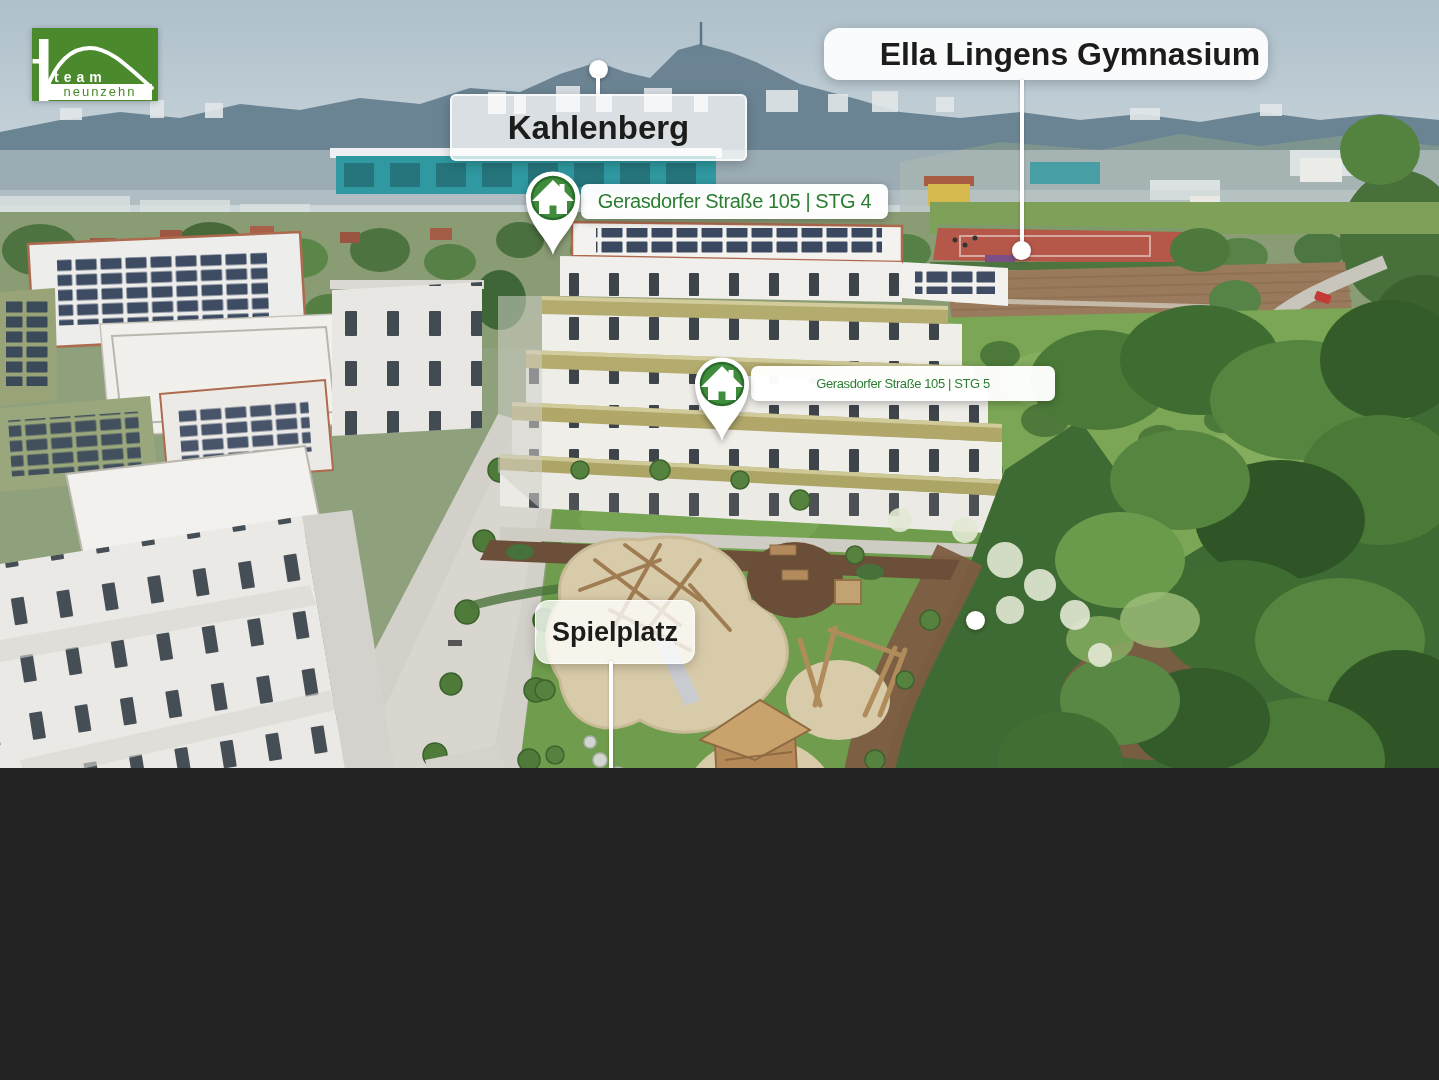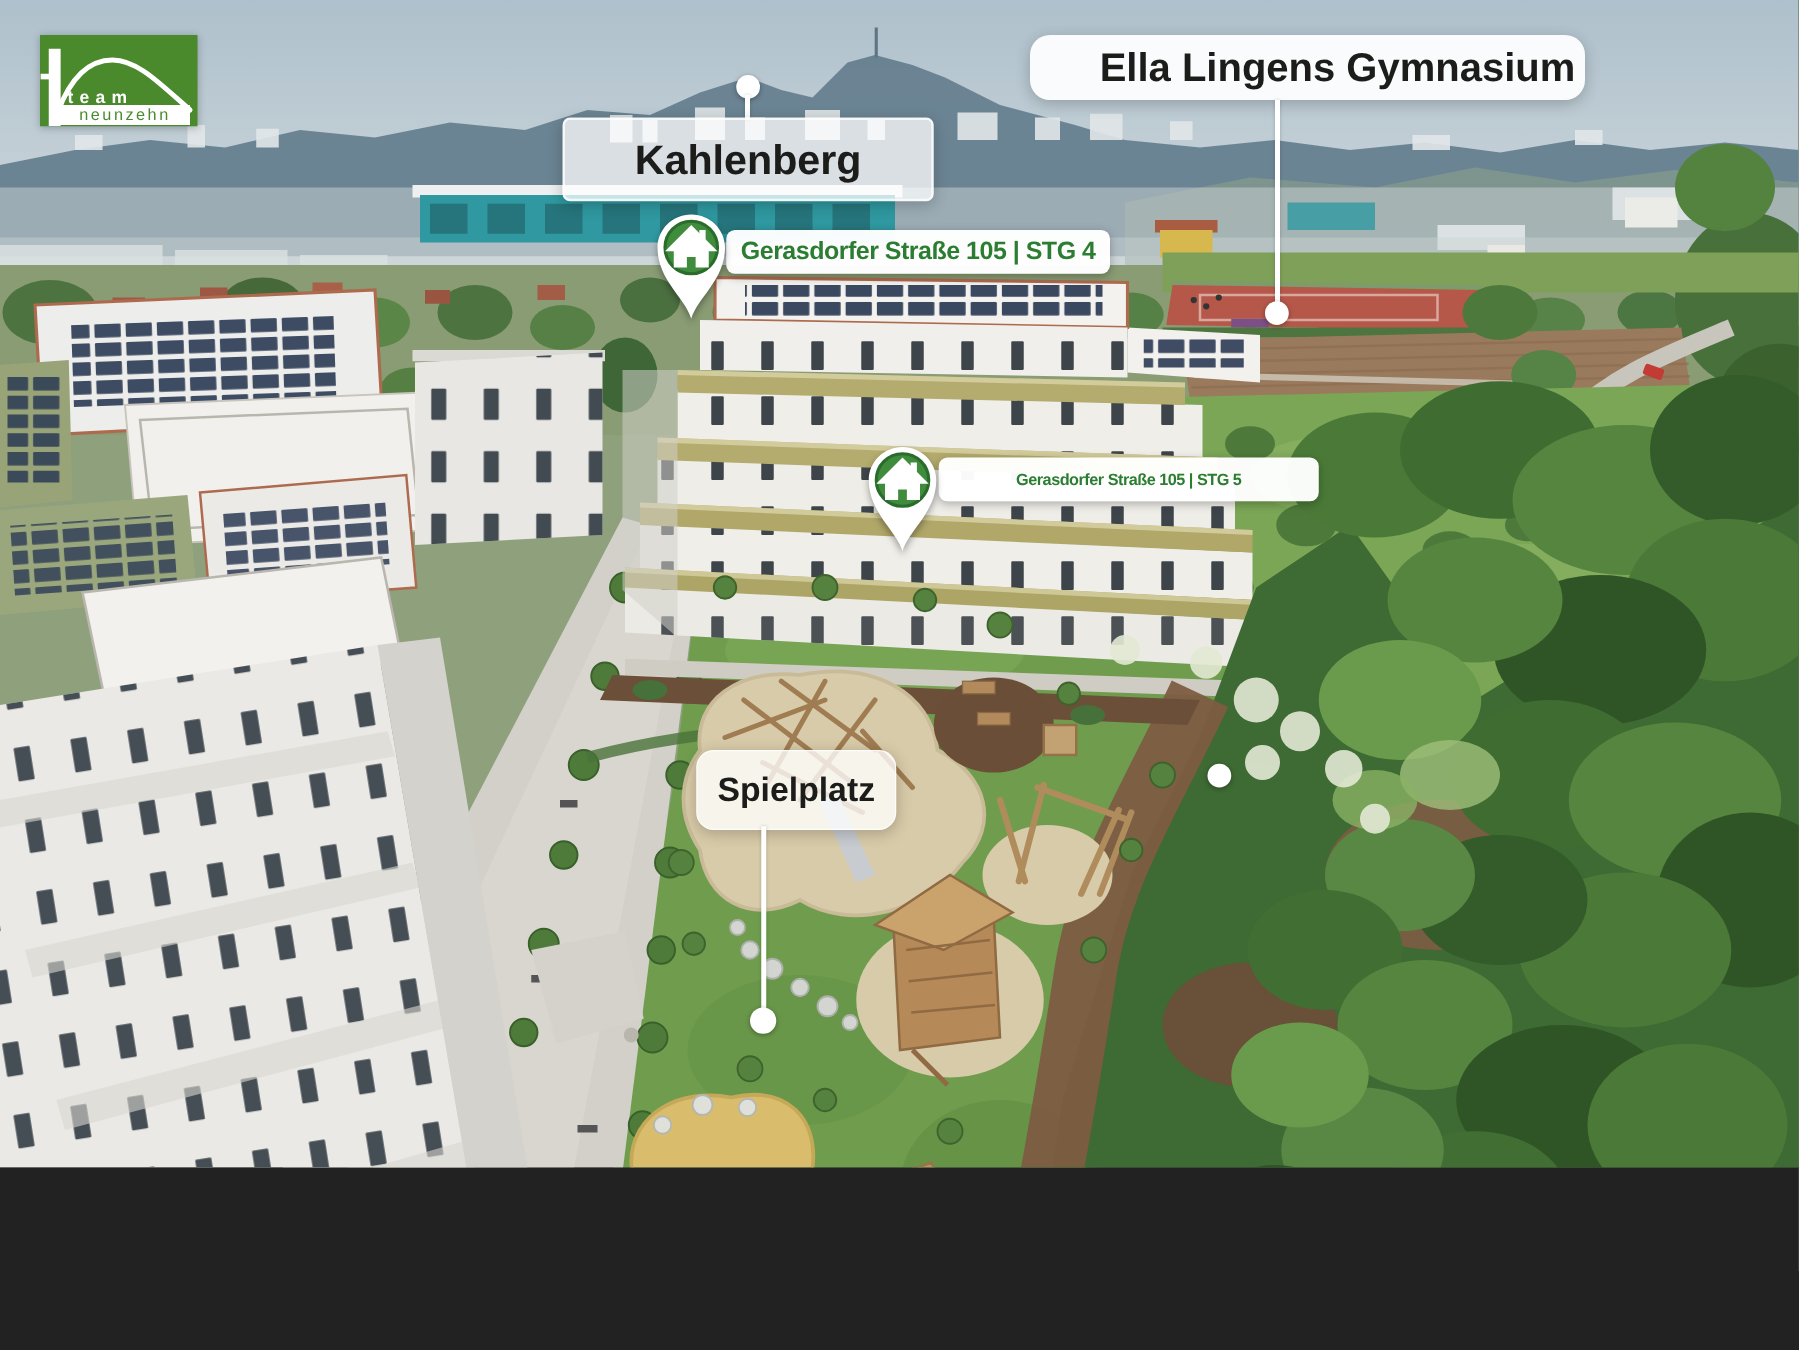--- a/index.html
+++ b/index.html
@@ -3,56 +3,56 @@
 <meta charset="utf-8">
 <style>
   :root{
     --brand-green:#4a8a2c;
     --label-green:#2b7e31;
     --pin-green:#3f8c3c;
     --label-text-dark:#1c1c1a;
   }
   html,body{margin:0;padding:0;background:#222;}
   .stage{
-    position:relative;width:1439px;height:934px;overflow:hidden;
+    position:relative;width:1439px;height:768px;overflow:hidden;
     font-family:"Liberation Sans","DejaVu Sans",sans-serif;
     background:#8ea07c;
   }
   .scene{position:absolute;left:0;top:0;width:1439px;height:1080px;display:block;}
 
   
   .callout-box{
     position:absolute;display:flex;align-items:center;justify-content:center;
     font-weight:bold;color:var(--label-text-dark);
     box-shadow:0 3px 12px rgba(0,0,0,.22);
     white-space:nowrap;
   }
   .stem{position:absolute;background:#fff;box-shadow:0 0 3px rgba(0,0,0,.2);}
   .dot{position:absolute;background:#fff;border-radius:50%;box-shadow:0 1px 4px rgba(0,0,0,.35);}
   .pin{position:absolute;filter:drop-shadow(0 3px 3px rgba(0,0,0,.35));}
   .pin-label{
     position:absolute;display:flex;align-items:center;justify-content:center;
     background:rgba(255,255,255,.97);border-radius:7px;
-    color:var(--label-green);font-weight:bold;white-space:nowrap;
+    color:var(--label-green);font-weight:normal;white-space:nowrap;
     box-shadow:0 2px 8px rgba(0,0,0,.28);
   }
 
   
   #kahlenberg-box{left:450px;top:94px;width:293px;height:63px;border-radius:6px;
     font-size:33px;background:rgba(255,255,255,.74);border:2px solid rgba(255,255,255,.75);}
   #kahlenberg-stem{left:596px;top:76px;width:4px;height:20px;}
   #kahlenberg-dot{left:589px;top:60px;width:19px;height:19px;}
 
   #gym-box{left:824px;top:28px;width:396px;height:52px;border-radius:16px;
     font-size:32px;background:rgba(255,255,255,.93);padding-left:48px;}
   #gym-stem{left:1020px;top:80px;width:4px;height:163px;}
   #gym-dot{left:1012px;top:241px;width:19px;height:19px;}
 
   #spielplatz-box{left:535px;top:600px;width:158px;height:62px;border-radius:14px;
-    font-size:27px;background:rgba(255,255,255,.78);border:1px solid rgba(255,255,255,.8);margin-left:22px;}
+    font-size:27px;background:rgba(255,255,255,.78);border:1px solid rgba(255,255,255,.8);}
   #spielplatz-stem{left:609px;top:661px;width:4px;height:147px;}
   #spielplatz-dot{left:600px;top:806px;width:21px;height:21px;}
 
   #east-dot{left:966px;top:611px;width:19px;height:19px;}
 
   #stg4-pin{left:522px;top:167px;width:62px;height:92px;}
   #stg4-box{left:581px;top:184px;width:307px;height:35px;font-size:20px;letter-spacing:-0.4px;}
   #stg5-pin{left:691px;top:353px;width:62px;height:92px;}
   #stg5-box{left:751px;top:366px;width:304px;height:35px;font-size:13px;letter-spacing:-0.4px;}
 

